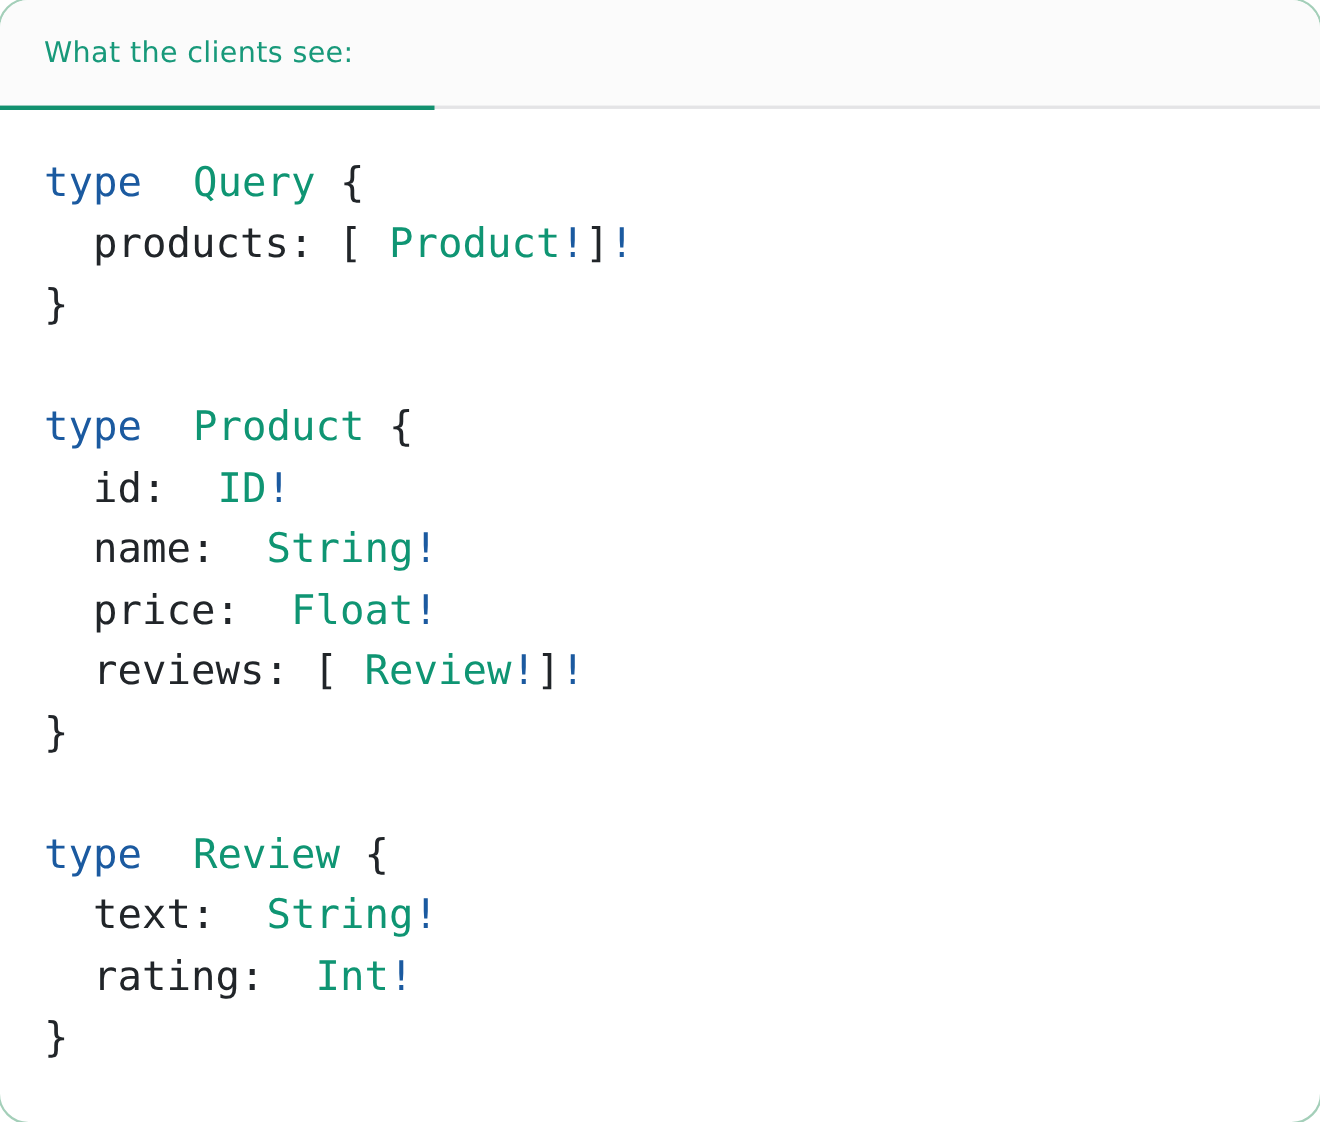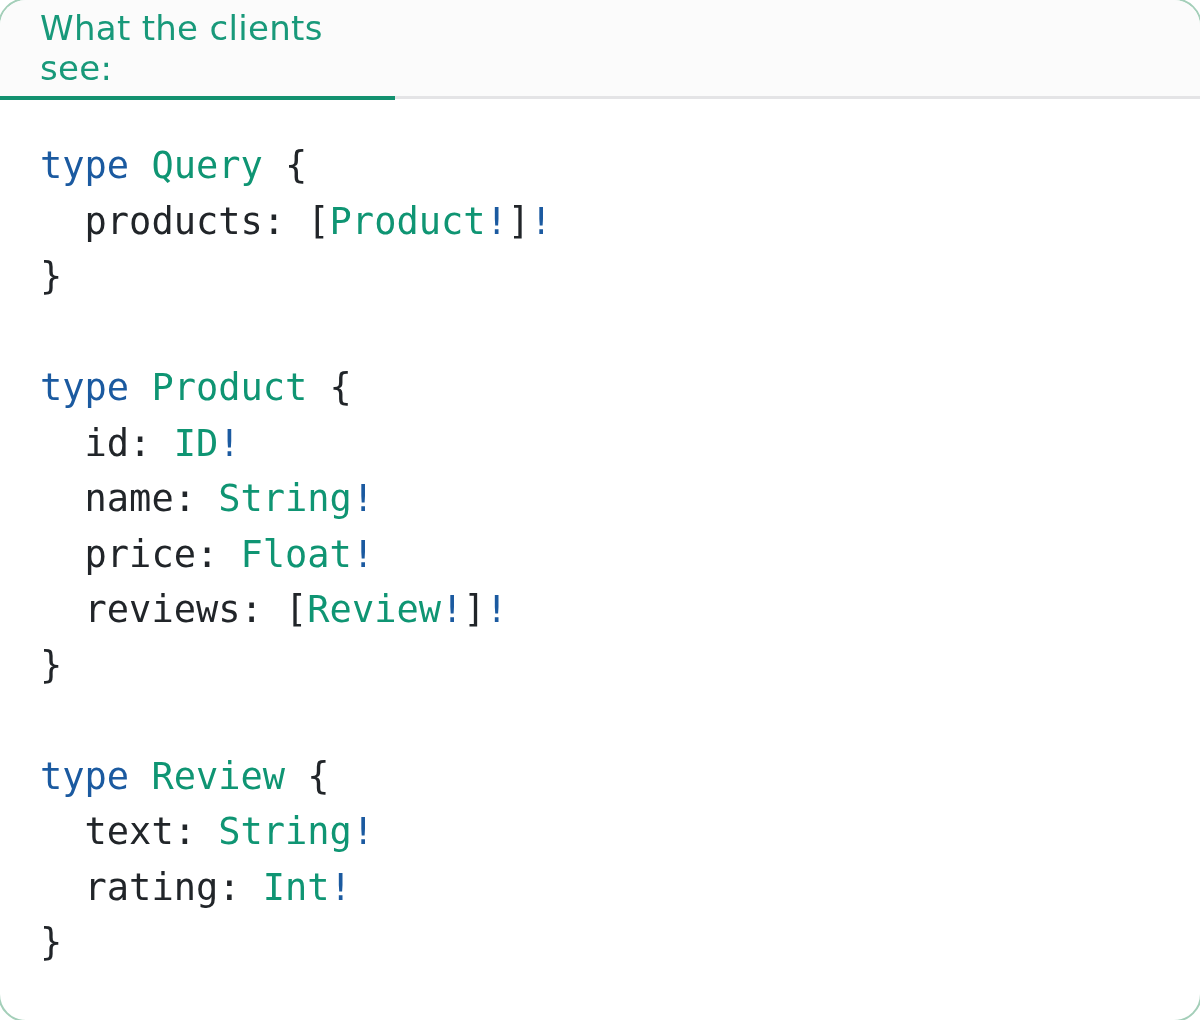--- a/index.html
+++ b/index.html
@@ -37,21 +37,21 @@
     display: flex;
     align-items: center;
     height: 100%;
     width: 395px;
     padding-left: 40px;
     box-sizing: border-box;
     cursor: pointer;
   }
 
   .tab-label {
-    font-size: 34px;
+    font-size: 26px;
     letter-spacing: 0.3px;
     color: var(--accent-teal, #18997a);
   }
 
   .tab-indicator {
     position: absolute;
     left: 0;
     bottom: -3.5px;
     width: 395px;
     height: 4px;
@@ -64,21 +64,21 @@
     font-family: "DejaVu Sans Mono", "Liberation Mono", monospace;
     font-size: 37px;
     line-height: 55.5px;
     color: var(--text-dark, #212529);
     white-space: pre;
   }
 
   .code-line { min-height: 55.5px; }
 
   .tok-kw   { color: var(--keyword-blue, #1b5aa0); }
-  .tok-type { color: var(--type-teal, #0f9573); }
+  .tok-type { color: var(--type-teal, #0f9573); margin-left: 24px; }
   .tok-bang { color: var(--keyword-blue, #1b5aa0); }
   .tok-plain{ color: var(--text-dark, #212529); }
 </style>
 </head>
 <body>
 
 <div class="card">
   <div class="tab-bar">
     <div class="tab">
       <span class="tab-label">What the clients see:</span>

